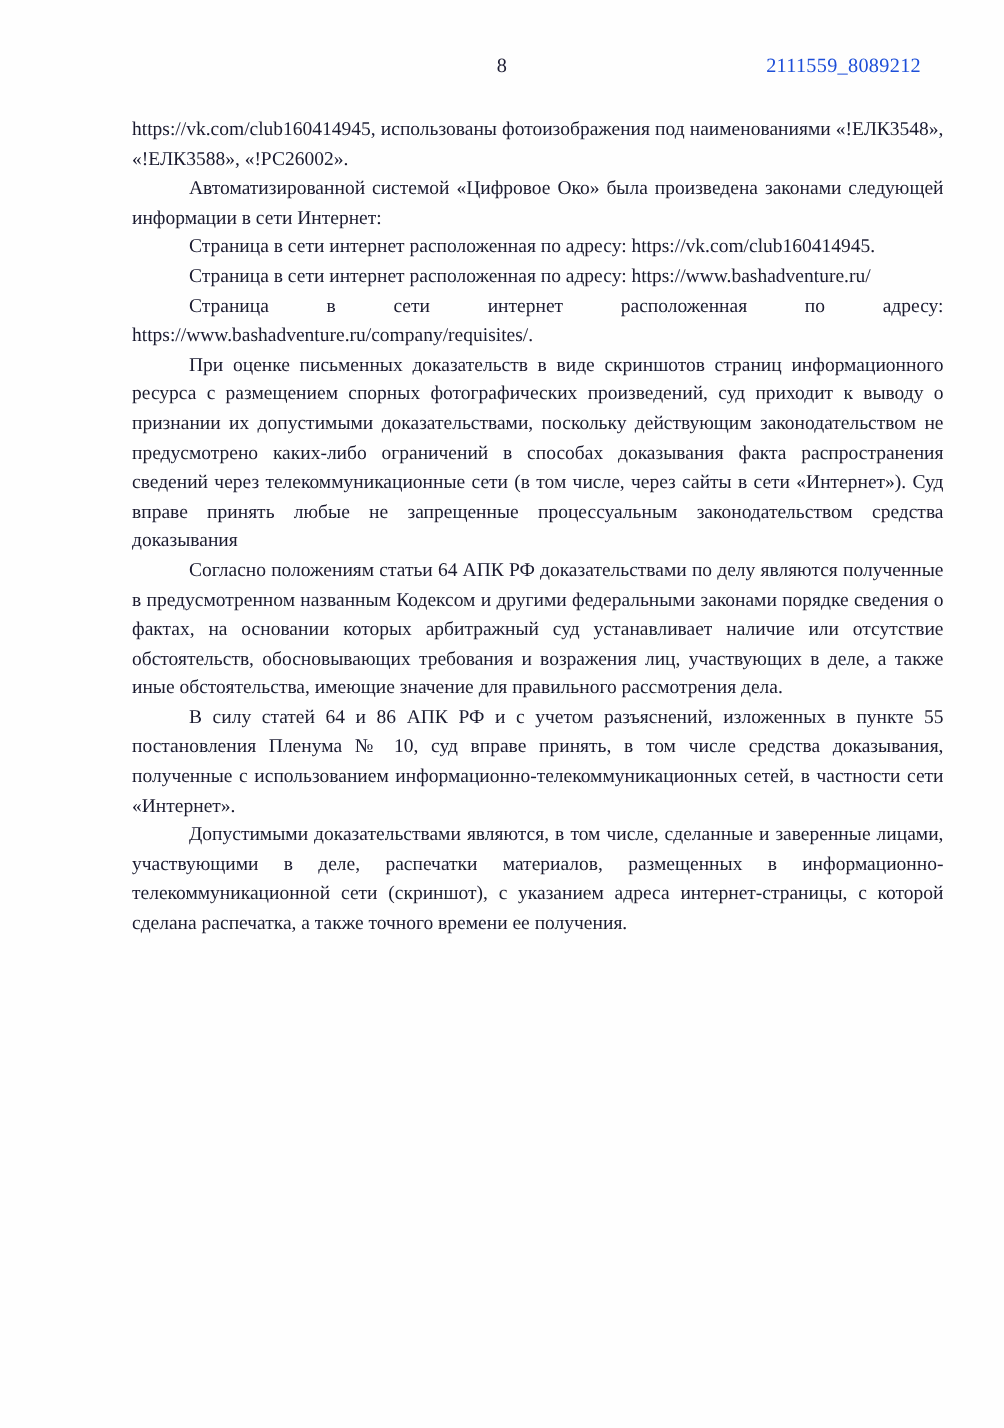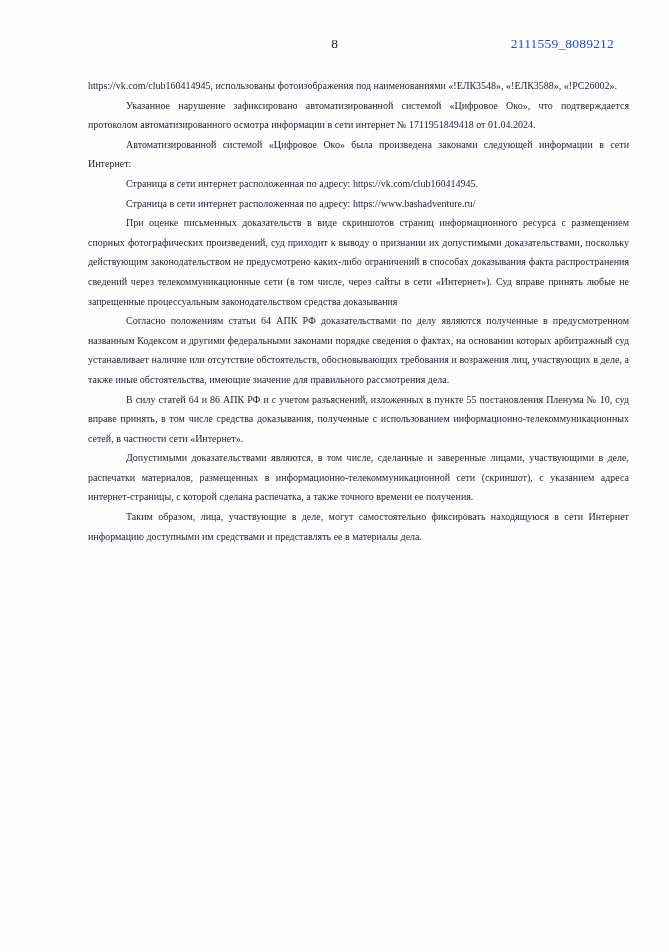--- a/index.html
+++ b/index.html
@@ -41,21 +41,21 @@
     right: 55px;
     top: 0;
     color: #1d4ed8;
     letter-spacing: 0.2px;
   }
   .body-text {
     position: absolute;
     top: 76px;
     left: 88px;
     width: 541px;
-    font-size: 10px;
+    font-size: 13px;
     line-height: 19.6px;
     text-align: justify;
     text-justify: inter-word;
     color: #1b1b30;
   }
   .body-text p {
     margin: 0;
     text-indent: 0;
   }
   .body-text p.ind {
@@ -70,24 +70,23 @@
 
 <div class="page">
 
   <div class="header">
     <div class="page-number">8</div>
     <div class="doc-code">2111559_8089212</div>
   </div>
 
   <div class="body-text">
       <p class="spread">https://vk.com/club160414945,  использованы  фотоизображения  под наименованиями «!ЕЛК3548», «!ЕЛК3588», «!РС26002».</p>
-      <p class="ind spread">Указанное нарушение зафиксировано автоматизированной системой «Цифровое Око», что подтверждается протоколом автоматизированного осмотра информации в сети интернет № 1711951849418 от 01.04.2024.</p>
       <p class="ind spread">Автоматизированной системой «Цифровое Око» была произведена законами следующей информации в сети Интернет:</p>
       <p class="ind spread">Страница в сети интернет расположенная по адресу: https://vk.com/club160414945.</p>
       <p class="ind spread">Страница в сети интернет расположенная по адресу: https://www.bashadventure.ru/</p>
+      <p class="ind spread">Страница в сети интернет расположенная по адресу: https://www.bashadventure.ru/company/requisites/.</p>
       <p class="ind spread">При оценке письменных доказательств в виде скриншотов страниц информационного ресурса с размещением спорных фотографических произведений, суд приходит к выводу о признании их допустимыми доказательствами, поскольку действующим законодательством не предусмотрено каких-либо ограничений в способах доказывания факта распространения сведений через телекоммуникационные сети (в том числе, через сайты в сети «Интернет»). Суд вправе принять любые не запрещенные процессуальным законодательством средства доказывания</p>
       <p class="ind spread">Согласно положениям статьи 64 АПК РФ доказательствами по делу являются полученные в предусмотренном названным Кодексом и другими федеральными законами порядке сведения о фактах, на основании которых арбитражный суд устанавливает наличие или отсутствие обстоятельств, обосновывающих требования и возражения лиц, участвующих в деле, а также иные обстоятельства, имеющие значение для правильного рассмотрения дела.</p>
       <p class="ind spread">В силу статей 64 и 86 АПК РФ и с учетом разъяснений, изложенных в пункте 55 постановления Пленума № 10, суд вправе принять, в том числе средства доказывания, полученные с использованием информационно-телекоммуникационных сетей, в частности сети «Интернет».</p>
       <p class="ind spread">Допустимыми доказательствами являются, в том числе, сделанные и заверенные лицами, участвующими в деле, распечатки материалов, размещенных в информационно-телекоммуникационной сети (скриншот), с указанием адреса интернет-страницы, с которой сделана распечатка, а также точного времени ее получения.</p>
-      <p class="ind spread">Таким образом, лица, участвующие в деле, могут самостоятельно фиксировать находящуюся в сети Интернет информацию доступными им средствами и представлять ее в материалы дела.</p>
     </div>
 
 </div>
 
 </body></html>

